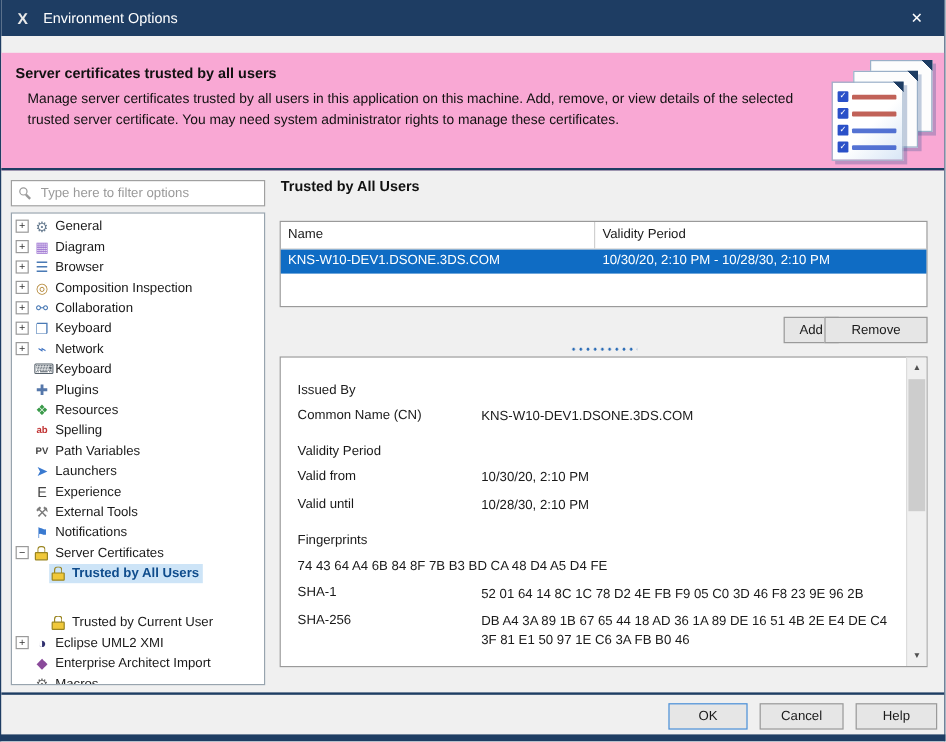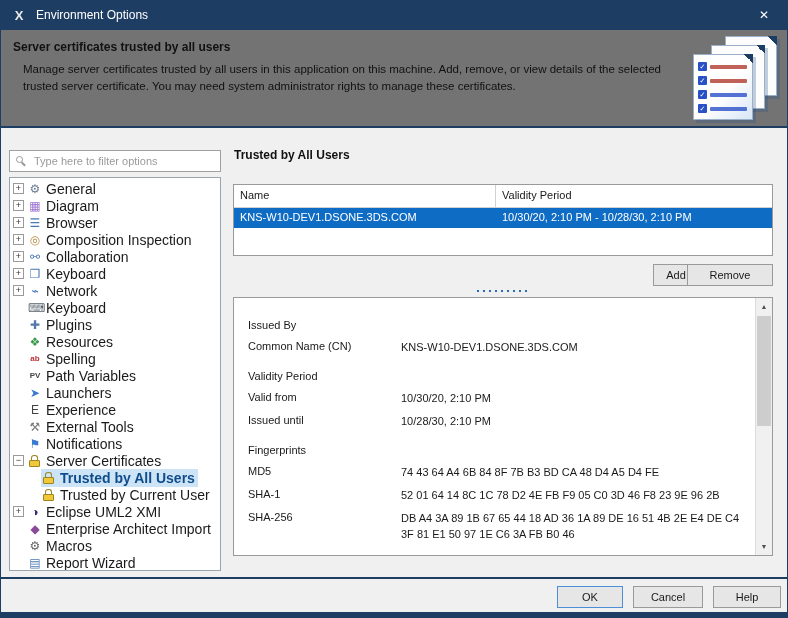--- a/index.html
+++ b/index.html
@@ -11,21 +11,21 @@
     background:#f0f0f0;
     font-family:"Liberation Sans",sans-serif;font-size:11px;color:#1a1a1a;
     overflow:hidden;
   }
   
   .titlebar{position:absolute;top:0;left:0;width:100%;height:30px;background:var(--titlebar,#1e3d63);display:flex;align-items:center;}
   .app-logo{margin-left:10px;width:16px;text-align:center;color:#e9e9e9;font-weight:bold;font-size:13px;}
   .win-title{margin-left:9px;color:#ffffff;font-size:12px;}
   .close-btn{position:absolute;right:0;top:0;width:46px;height:30px;display:flex;align-items:center;justify-content:center;color:#fff;font-size:12px;cursor:default;}
   
-  .header{position:absolute;top:30px;left:0;width:100%;height:96px;background:#737373;border-bottom:2px solid var(--titlebar,#1e3d63);box-sizing:content-box;}
+  .header{position:absolute;top:44px;left:0;width:100%;height:96px;background:#f9a8d4;border-bottom:2px solid var(--titlebar,#1e3d63);box-sizing:content-box;}
   .header-title{position:absolute;left:12px;top:10px;font-size:12px;font-weight:bold;color:#111;}
   .header-desc{position:absolute;left:22px;top:31px;width:648px;font-size:11.5px;line-height:1.5;color:#111;}
   .cert-icon{position:absolute;right:8px;top:6px;width:96px;height:88px;}
   .page{position:absolute;background:#fdfdfd;border:1px solid #9ab0c8;box-shadow:3px 3px 0 rgba(40,80,140,0.28);}
   .page::before{content:"";position:absolute;top:-1px;right:-1px;width:9px;height:9px;background:linear-gradient(225deg,var(--titlebar,#1e3d63) 50%,transparent 50%);}
   .p1{right:2px;top:0;width:50px;height:58px;}
   .p2{right:14px;top:9px;width:52px;height:62px;}
   .p3{right:26px;top:18px;width:60px;height:66px;background:linear-gradient(135deg,#ffffff 55%,#d8e6f6);padding:7px 5px 4px 4px;box-sizing:border-box;display:flex;flex-direction:column;gap:5px;}
   .c-row{display:flex;align-items:center;gap:3px;height:9px;}
   .c-check{width:9px;height:9px;background:#2a50c8;color:#fff;font-size:7px;line-height:9px;text-align:center;flex:0 0 auto;border-radius:1px;}
@@ -39,21 +39,21 @@
   .search-icon::after{content:"";position:absolute;width:5px;height:1.6px;background:#9a9a9a;transform:rotate(45deg);top:8px;left:6px;}
   
   .tree{position:absolute;left:8px;top:177px;width:212px;height:394px;background:#fff;border:1px solid #98a4ae;box-sizing:border-box;padding-top:2px;overflow:hidden;}
   .tree-item{height:17px;display:flex;align-items:center;white-space:nowrap;cursor:default;}
   .expander{width:9px;height:9px;border:1px solid #9a9a9a;background:#fff;color:#333;font-size:9px;line-height:8px;text-align:center;margin-right:3px;flex:0 0 auto;box-sizing:content-box;}
   .node{display:flex;align-items:center;padding:1px 3px 1px 1px;}
   .node.selected{background:var(--tree-selection-bg,#cde4f7);}
   .node.selected .tree-label{color:var(--tree-selection-text,#0f4c8c);font-weight:bold;}
   .tree-icon{width:14px;height:14px;margin-right:4px;font-size:12px;line-height:14px;text-align:center;flex:0 0 auto;}
   .tree-icon.txtglyph{font-size:8px;font-weight:bold;line-height:14px;letter-spacing:0;}
-  .tree-label{font-size:14px;color:#1a1a1a;}
+  .tree-label{font-size:11px;color:#1a1a1a;}
   .lock{position:relative;}
   .lock::before{content:"";position:absolute;top:1px;left:3px;width:7px;height:6px;border:1.5px solid #9a8520;border-bottom:none;border-radius:3px 3px 0 0;box-sizing:border-box;}
   .lock::after{content:"";position:absolute;top:6px;left:1px;width:11px;height:7px;background:#f0c83a;border:1px solid #9a8520;border-radius:1px;box-sizing:border-box;}
   
   .panel-title{position:absolute;left:233px;top:148px;font-size:12px;font-weight:bold;color:#111;}
   .cert-table{position:absolute;left:232px;top:184px;width:540px;height:72px;background:#fff;border:1px solid #9a9a9a;box-sizing:border-box;}
   .t-head{display:flex;height:22px;border-bottom:1px solid #d0d0d0;}
   .t-head .t-col{padding:4px 6px;box-sizing:border-box;color:#1a1a1a;}
   .t-col.name{width:262px;flex:0 0 auto;border-right:1px solid #d0d0d0;}
   .t-col.period{flex:1;}
@@ -251,21 +251,21 @@
       <span class="tree-label">Server Certificates</span>
     </span>
   </div>
       <div class="tree-item" style="padding-left: 17px;">
     <span class="expander" style="visibility: hidden;"></span>
     <span class="node selected">
       <span class="tree-icon lock"></span>
       <span class="tree-label" style="font-weight: bold;">Trusted by All Users</span>
     </span>
   </div>
-      <div class="tree-item" style="padding-left: 17px;">
+      <div class="tree-item" style="padding-left: 17px; margin-top: 24px;">
     <span class="expander" style="visibility: hidden;"></span>
     <span class="node">
       <span class="tree-icon lock"></span>
       <span class="tree-label">Trusted by Current User</span>
     </span>
   </div>
       <div class="tree-item" style="padding-left: 3px;">
     <span class="expander">+</span>
     <span class="node">
       <span class="tree-icon" style="color: rgb(47, 47, 110);">◑</span>
@@ -326,28 +326,27 @@
     <div class="d-value">KNS-W10-DEV1.DSONE.3DS.COM</div>
   </div>
         </div>
         <div class="d-section">
     <div class="d-heading">Validity Period</div>
   <div class="d-row">
     <div class="d-label">Valid from</div>
     <div class="d-value">10/30/20, 2:10 PM</div>
   </div>
           <div class="d-row">
-    <div class="d-label">Issued until</div>
+    <div class="d-label">Valid until</div>
     <div class="d-value">10/28/30, 2:10 PM</div>
   </div>
         </div>
         <div class="d-section">
     <div class="d-heading">Fingerprints</div>
   <div class="d-row">
-    <div class="d-label">MD5</div>
     <div class="d-value">74 43 64 A4 6B 84 8F 7B B3 BD CA 48 D4 A5 D4 FE</div>
   </div>
           <div class="d-row">
     <div class="d-label">SHA-1</div>
     <div class="d-value">52 01 64 14 8C 1C 78 D2 4E FB F9 05 C0 3D 46 F8 23 9E 96 2B</div>
   </div>
           <div class="d-row">
     <div class="d-label">SHA-256</div>
     <div class="d-value">DB A4 3A 89 1B 67 65 44 18 AD 36 1A 89 DE 16 51 4B 2E E4 DE C4 3F 81 E1 50 97 1E C6 3A FB B0 46</div>
   </div>

